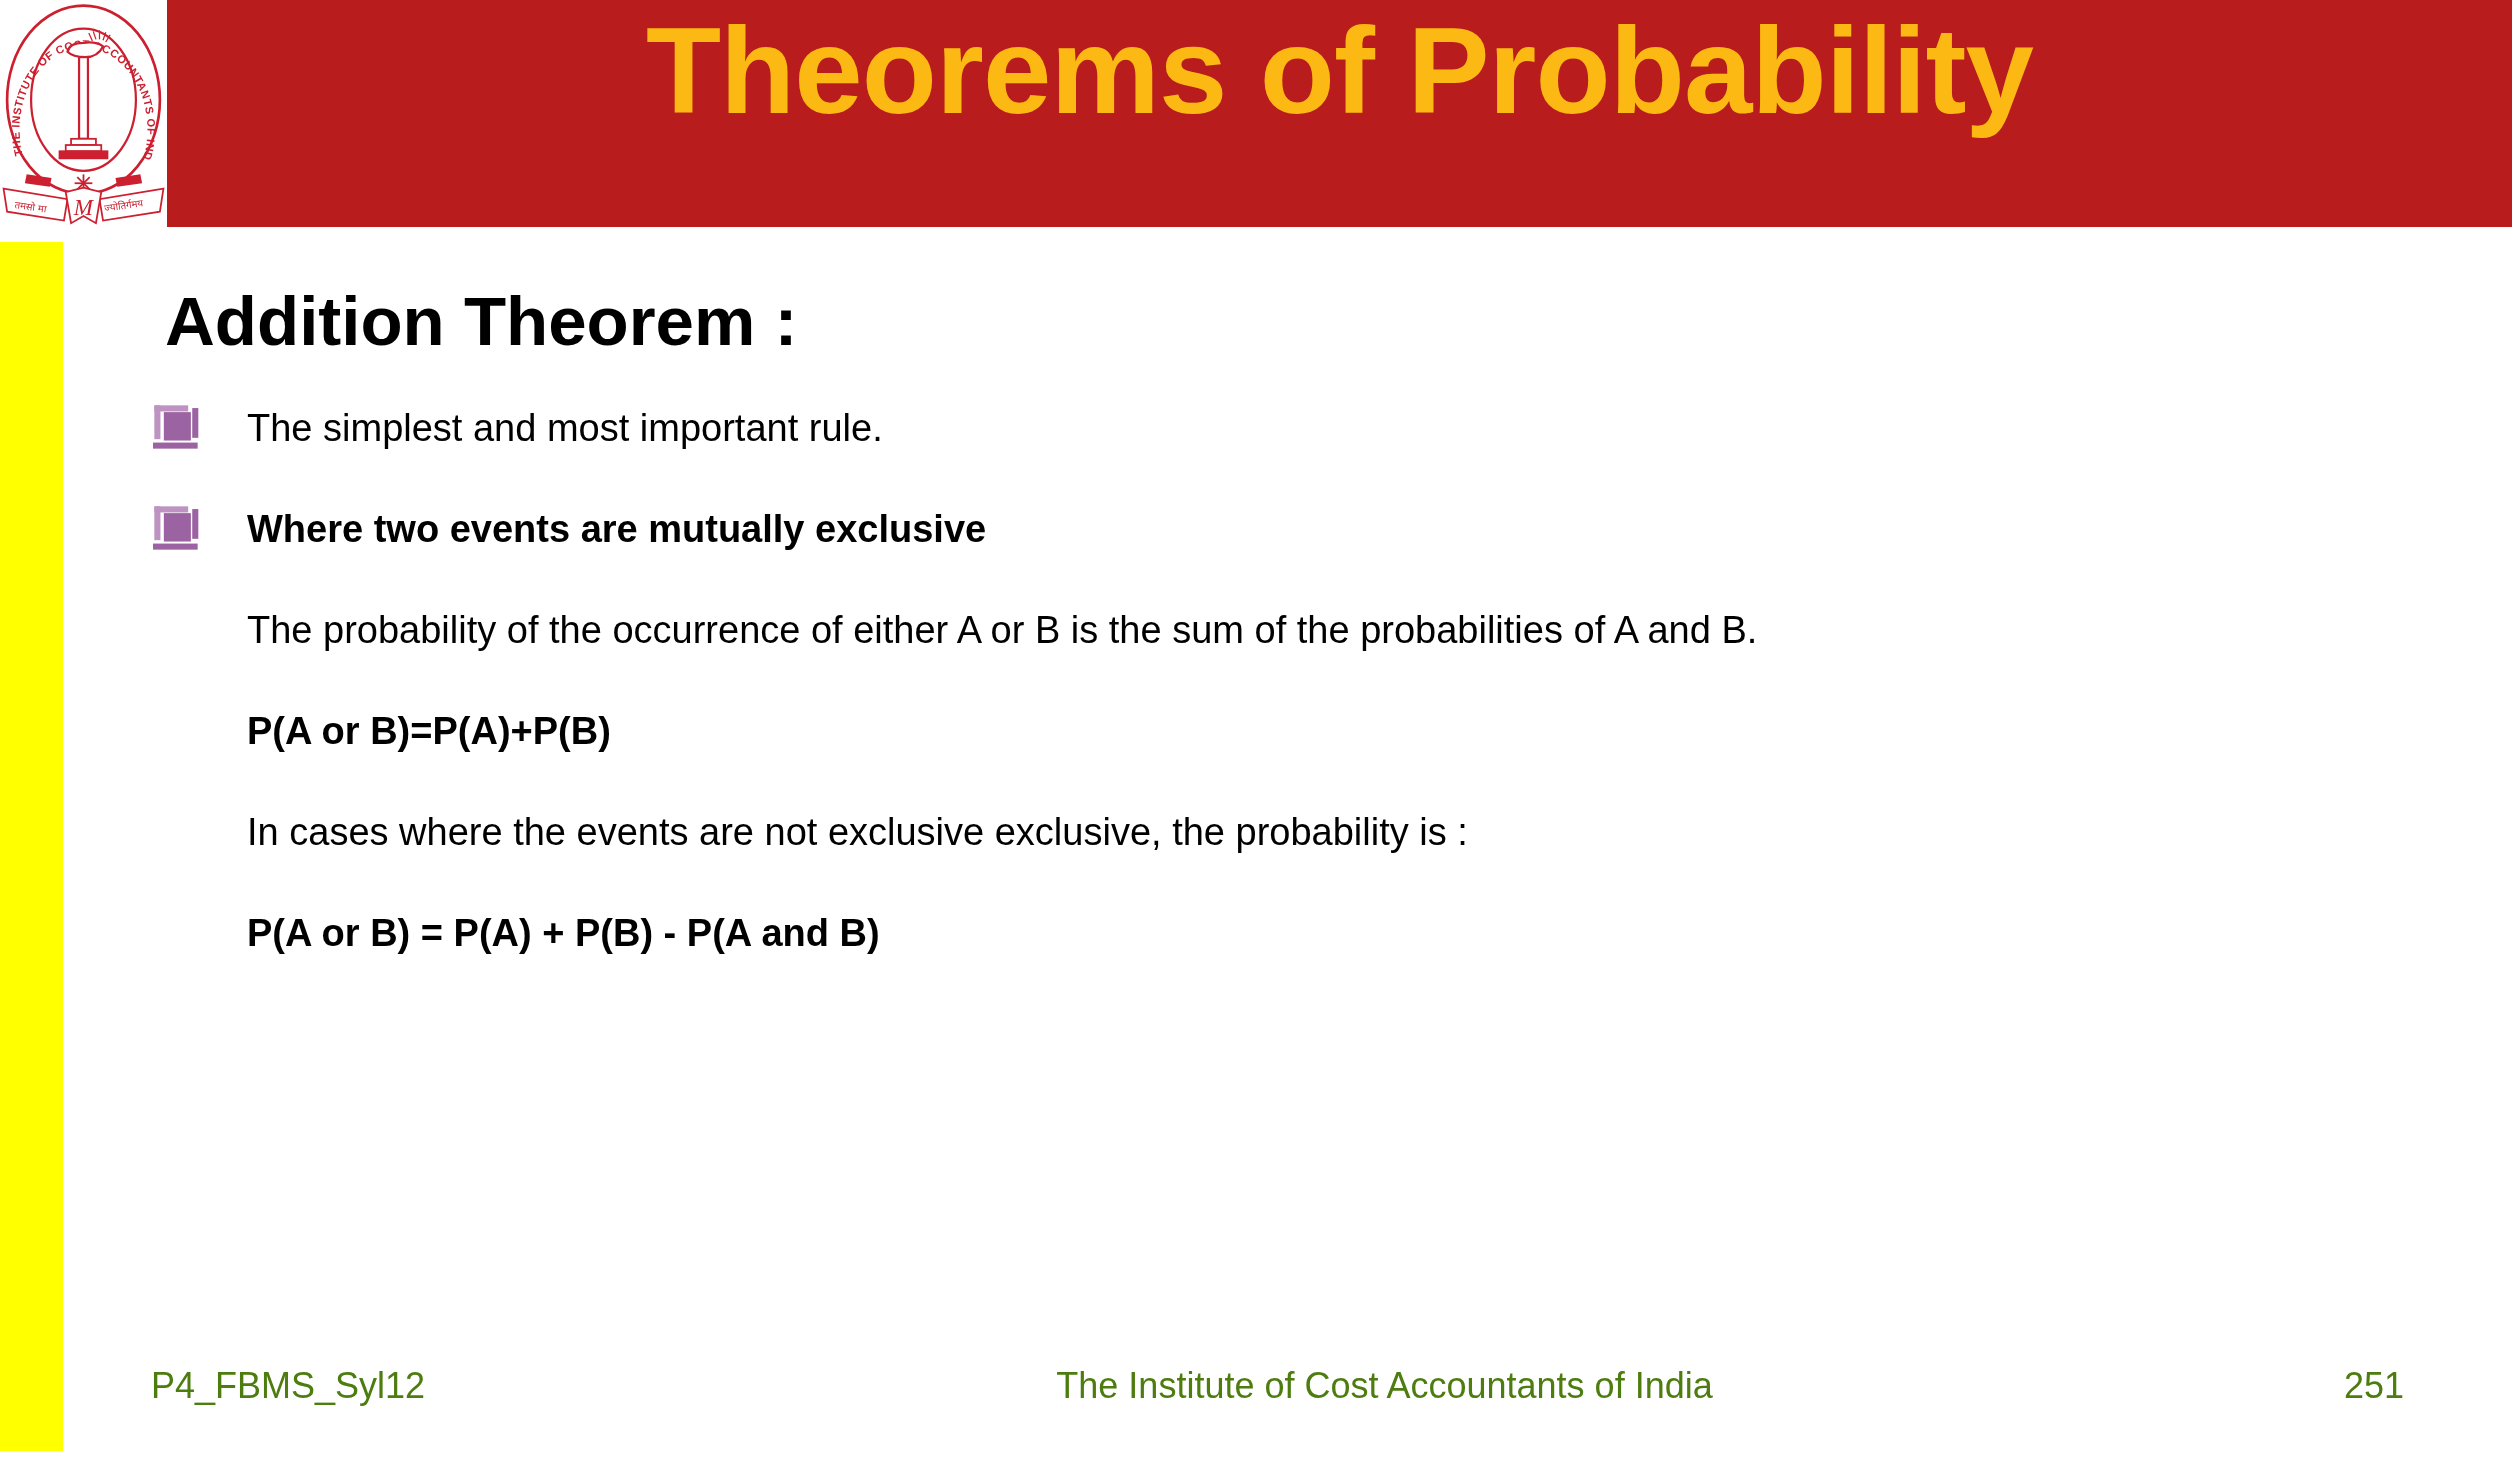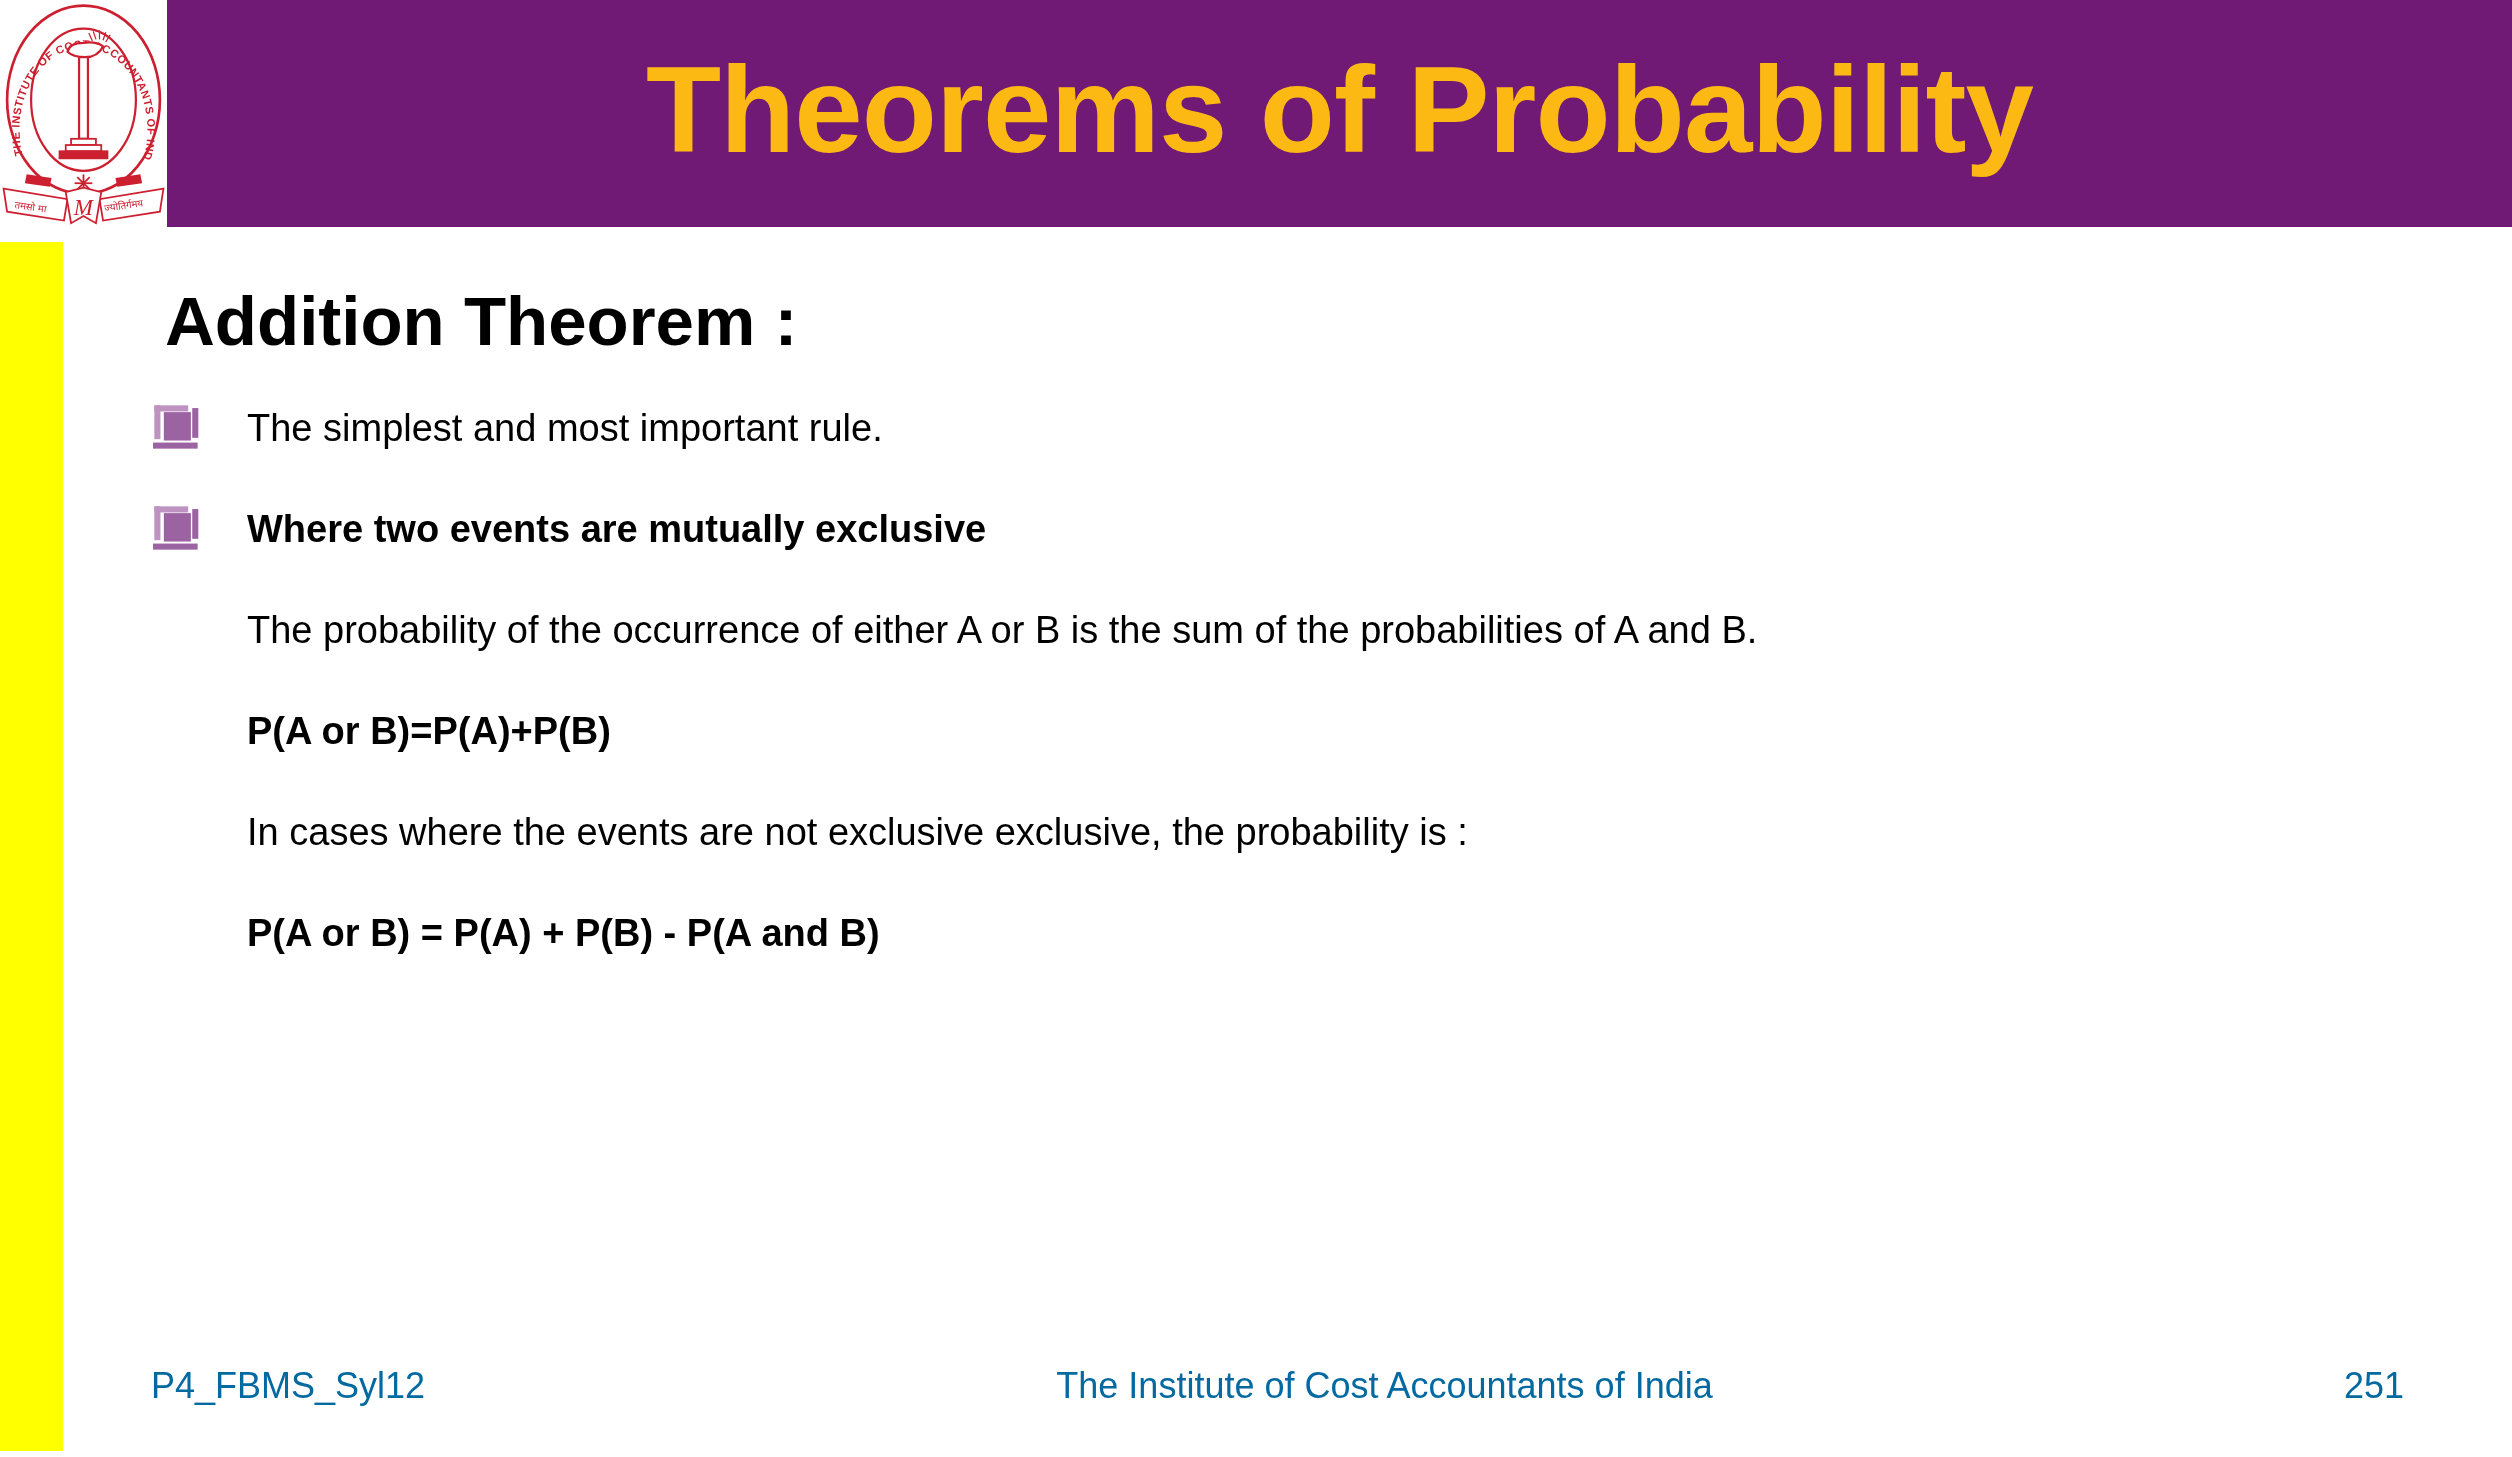--- a/index.html
+++ b/index.html
@@ -16,23 +16,22 @@
     font-family: "Liberation Sans", "DejaVu Sans", sans-serif;
     color: #000000;
   }
 
   
   .header {
     position: absolute;
     left: 0; top: 0;
     width: 2512px;
     height: 227px;
-    background: #701a75;
+    background: #b91c1c;
     display: flex;
-    align-items: center;
     justify-content: center;
     padding-left: 167px;
     box-sizing: border-box;
   }
   .title {
     margin: 0;
     padding-bottom: 9px;
     font-size: 123px;
     font-weight: bold;
     letter-spacing: -0.9px;
@@ -97,21 +96,21 @@
   .footer {
     position: absolute;
     left: 0;
     top: 1365px;
     width: 2512px;
     display: flex;
     align-items: baseline;
     box-sizing: border-box;
     padding: 0 108px 0 151px;
     font-size: 36px;
-    color: #0369a1;
+    color: #4d7c0f;
   }
   .footer-left { white-space: nowrap; }
   .footer-center {
     flex: 1;
     text-align: center;
     white-space: nowrap;
   }
   .footer-right { white-space: nowrap; }
 
   .logo-svg { width: 167px; height: 227px; display: block; }

